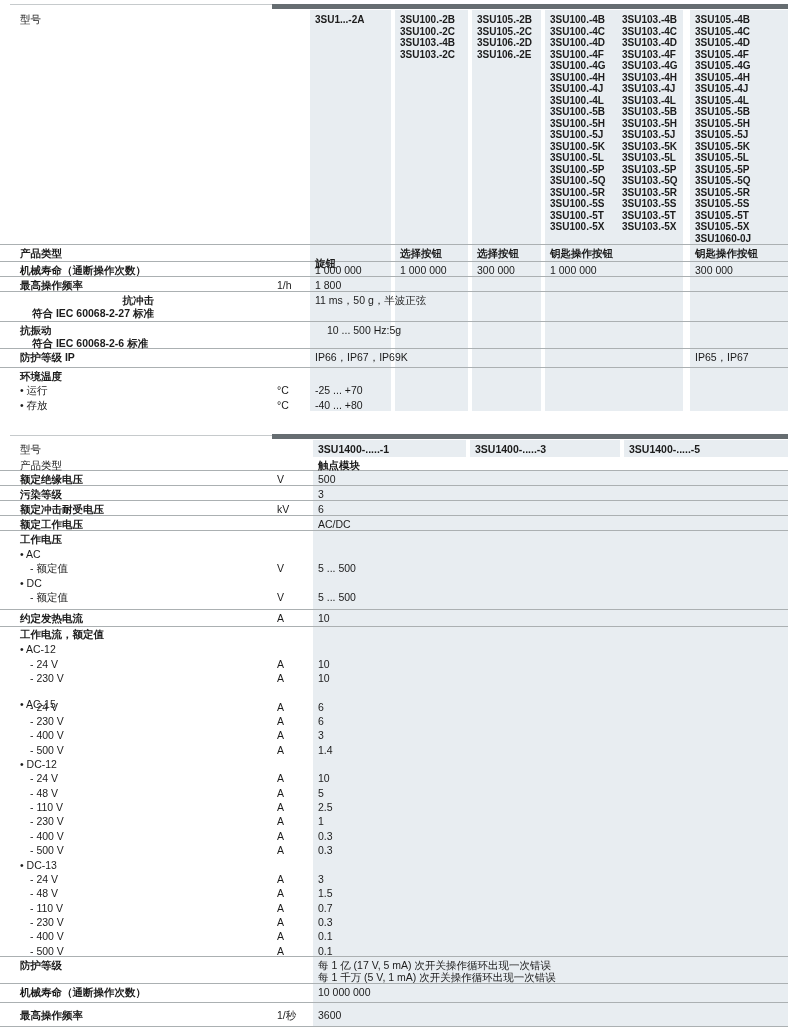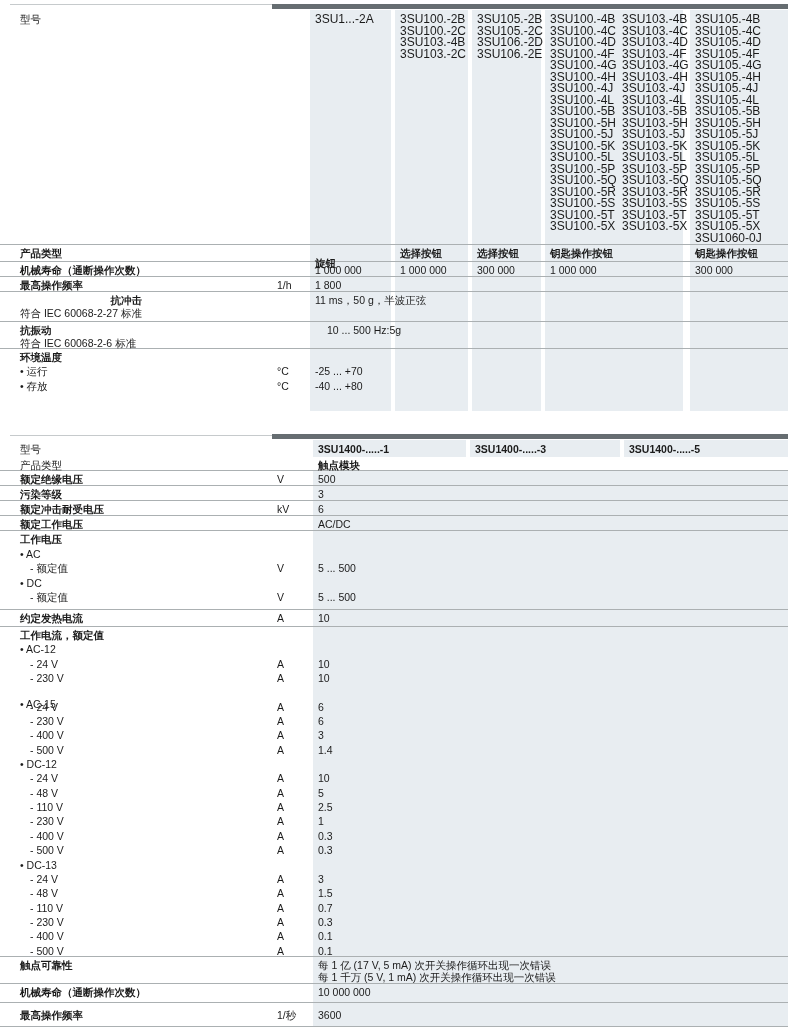--- a/index.html
+++ b/index.html
@@ -2,30 +2,30 @@
 <html><head>
 <meta charset="utf-8">
 <style>
   html,body{margin:0;padding:0;background:#fff;}
   .page{position:relative;width:790px;height:1031px;background:#ffffff;overflow:hidden;
         font-family:"Liberation Sans","DejaVu Sans",sans-serif;color:#1b1b1b;font-size:10.5px;}
   .rule-l{position:absolute;height:1px;background:#c6cacc;}
   .bar{position:absolute;height:5px;background:#666d71;}
   .stripe{position:absolute;background:#e8edf1;}
   .lbl{position:absolute;line-height:12px;white-space:nowrap;}
-  .mlist{position:absolute;font-weight:400;font-size:12px;line-height:11.5px;white-space:nowrap;}
+  .mlist{position:absolute;font-weight:700;font-size:10px;line-height:11.5px;white-space:nowrap;}
   .mlist .mi{height:11.5px;}
   .mhead{position:absolute;font-weight:700;font-size:10.5px;white-space:nowrap;}
   .rows{position:absolute;}
   .rows.bt{border-top:1px solid #abb0b2;}
   .r{position:relative;box-sizing:border-box;}
   .r.ln{border-bottom:1px solid #abb0b2;}
   .lab{position:absolute;left:20px;top:2px;line-height:12.5px;white-space:nowrap;}
   .lab.i2{left:30px;}
-  .lab .sub{display:block;font-weight:400;}
+  .lab .sub{display:block;font-weight:700;margin-left:12px;}
   .unit{position:absolute;left:277px;top:2px;line-height:12.5px;white-space:nowrap;}
   .val{position:absolute;top:2px;line-height:12.5px;white-space:pre-line;}
   .b{font-weight:700;}
 </style>
 </head>
 <body>
 
 <div class="page">
 
   <div class="rule-l" style="left:10px;top:4px;width:262px"></div>
@@ -141,20 +141,25 @@
         <span class="val" style="left: 315px; top: 2px;">1 800</span>
       </div>
       <div class="r ln" style="height: 30px; text-align: right;">
         <div class="lab b" style="top: 2px;"><span>抗冲击</span><span class="sub">符合 IEC 60068-2-27 标准</span></div>
         <span class="val" style="left: 315px; top: 2px;">11 ms，50 g，半波正弦</span>
       </div>
       <div class="r ln" style="height: 27px;">
         <div class="lab b" style="top: 2px;"><span>抗振动</span><span class="sub">符合 IEC 60068-2-6 标准</span></div>
         <span class="val" style="left: 315px; top: 2px; margin-left: 12px;">10 ... 500 Hz:5g</span>
       </div>
+      <div class="r ln" style="height: 19px;">
+        <div class="lab b" style="top: 2px;"><span>防护等级 IP</span></div>
+        <span class="val" style="left: 315px; top: 2px;">IP66，IP67，IP69K</span>
+        <span class="val" style="left: 695px; top: 2px;">IP65，IP67</span>
+      </div>
       <div class="r" style="height: 14px;">
         <div class="lab b" style="top: 2px;"><span>环境温度</span></div>
       </div>
       <div class="r" style="height: 15px;">
         <div class="lab" style="top: 2px;"><span>• 运行</span></div>
         <span class="unit" style="top: 2px;">°C</span>
         <span class="val" style="left: 315px; top: 2px;">-25 ... +70</span>
       </div>
       <div class="r" style="height: 15px;">
         <div class="lab" style="top: 2px;"><span>• 存放</span></div>
@@ -216,21 +221,21 @@
       <div class="r ln" style="height: 21px;">
         <div class="lab i2" style="top: 2px;"><span>- 额定值</span></div>
         <span class="unit" style="top: 2px;">V</span>
         <span class="val" style="left: 318px; top: 2px;">5 ... 500</span>
       </div>
       <div class="r ln" style="height: 17px;">
         <div class="lab b" style="top: 2px;"><span>约定发热电流</span></div>
         <span class="unit" style="top: 2px;">A</span>
         <span class="val" style="left: 318px; top: 2px;">10</span>
       </div>
-      <div class="r" style="height: 14.35px;">
+      <div class="r" style="height: 14.35px; font-family: Liberation Serif, serif;">
         <div class="lab b" style="top: 2px;"><span>工作电流，额定值</span></div>
       </div>
       <div class="r" style="height: 14.35px;">
         <div class="lab" style="top: 2px;"><span>• AC-12</span></div>
       </div>
       <div class="r" style="height: 14.35px;">
         <div class="lab i2" style="top: 2px;"><span>- 24 V</span></div>
         <span class="unit" style="top: 2px;">A</span>
         <span class="val" style="left: 318px; top: 2px;">10</span>
       </div>
@@ -322,21 +327,21 @@
         <div class="lab i2" style="top: 2px;"><span>- 400 V</span></div>
         <span class="unit" style="top: 2px;">A</span>
         <span class="val" style="left: 318px; top: 2px;">0.1</span>
       </div>
       <div class="r ln" style="height: 14.35px;">
         <div class="lab i2" style="top: 2px;"><span>- 500 V</span></div>
         <span class="unit" style="top: 2px;">A</span>
         <span class="val" style="left: 318px; top: 2px;">0.1</span>
       </div>
       <div class="r ln" style="height: 27px;">
-        <div class="lab b" style="top: 2px;"><span>触点可靠性</span></div>
+        <div class="lab b" style="top: 2px;"><span>防护等级</span></div>
         <span class="val" style="left: 318px; top: 2px;">每 1 亿 (17 V, 5 mA) 次开关操作循环出现一次错误
 每 1 千万 (5 V, 1 mA) 次开关操作循环出现一次错误</span>
       </div>
       <div class="r ln" style="height: 19px;">
         <div class="lab b" style="top: 2px;"><span>机械寿命（通断操作次数）</span></div>
         <span class="val" style="left: 318px; top: 2px;">10 000 000</span>
       </div>
       <div class="r ln" style="height: 24px;">
         <div class="lab b" style="top: 6px;"><span>最高操作频率</span></div>
         <span class="unit" style="top: 6px;">1/秒</span>

